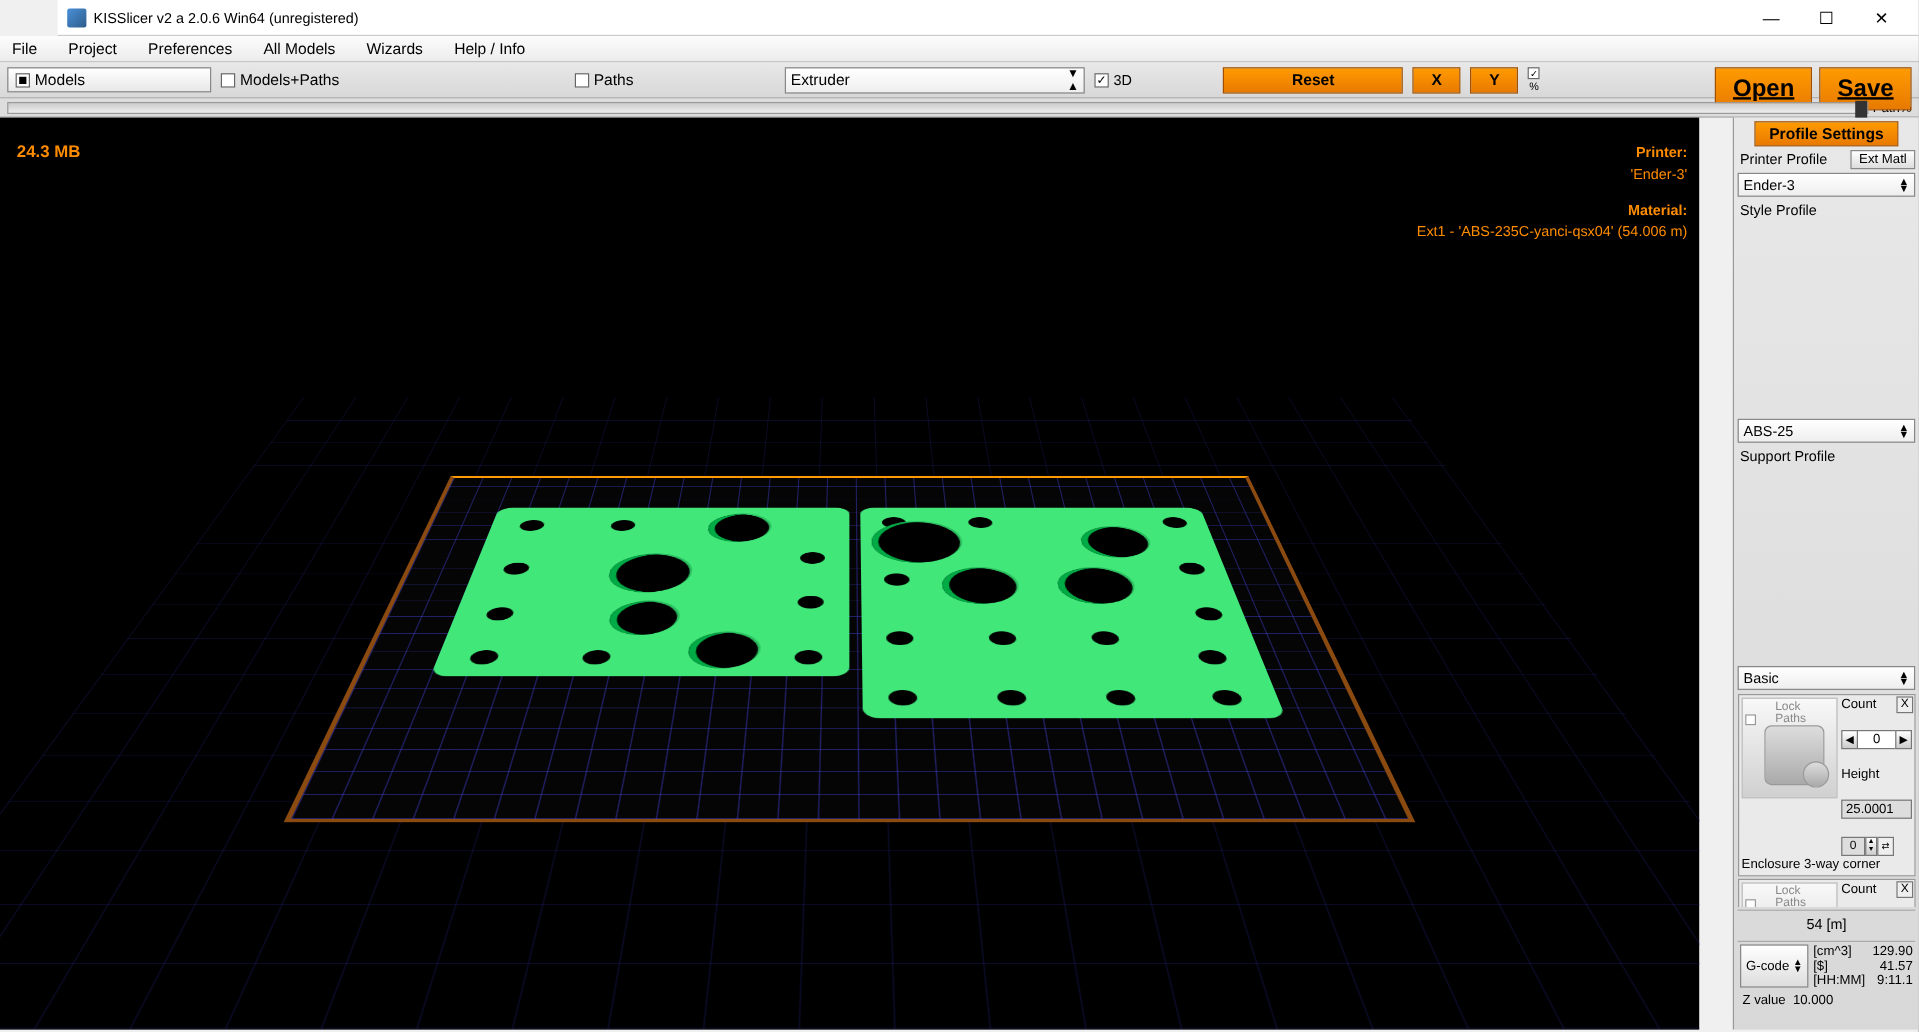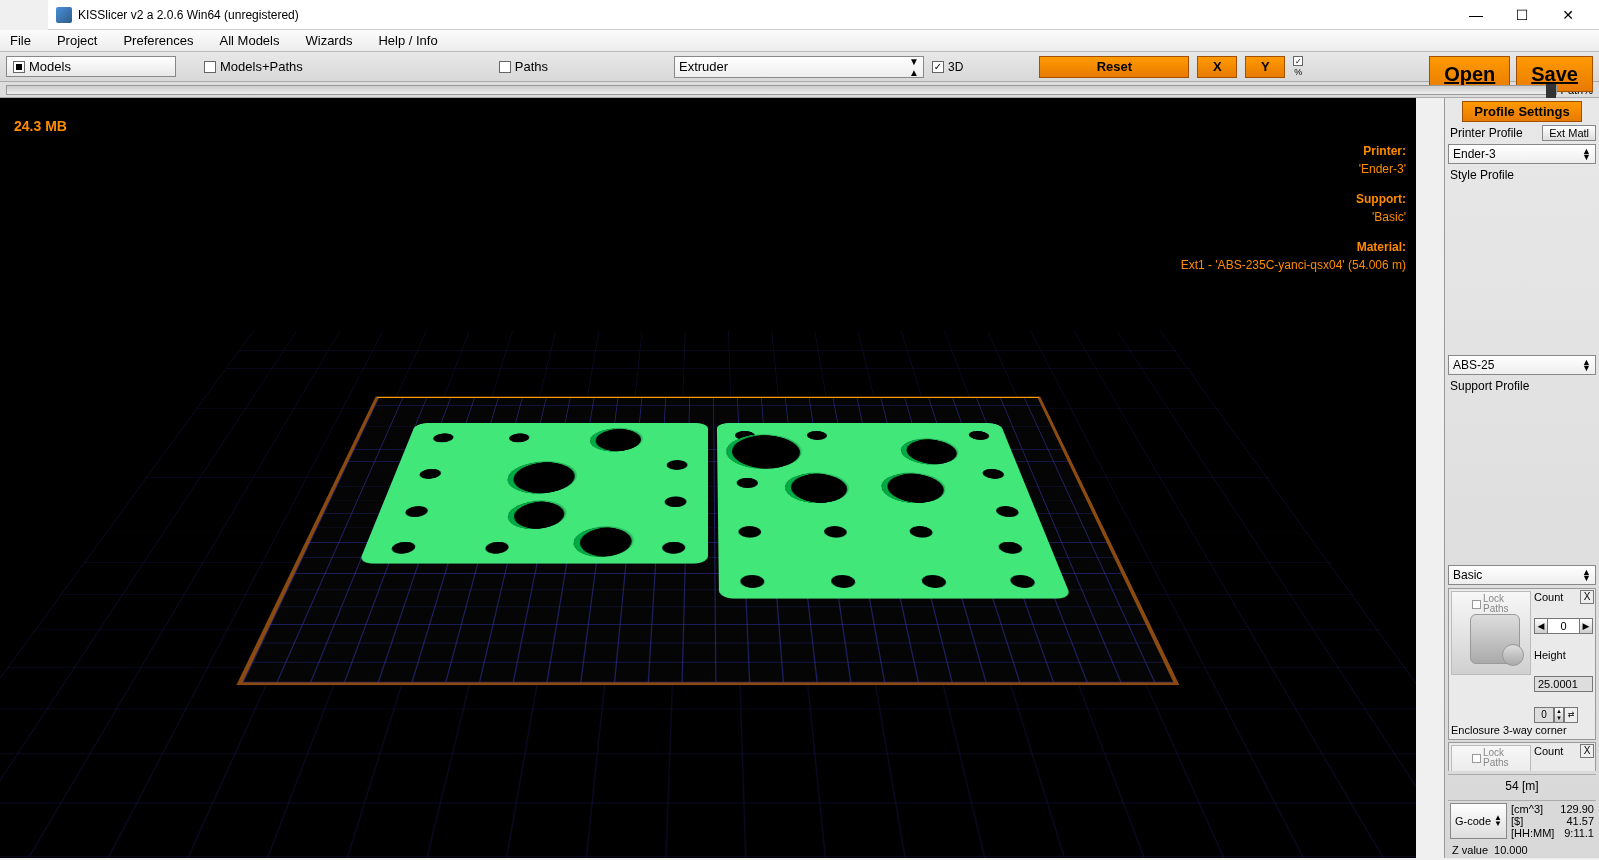--- a/index.html
+++ b/index.html
@@ -35,21 +35,21 @@
   
   .pathrow { height: 16px; background: #ddd; border-bottom: 1px solid #aaa; display: flex; align-items: center; padding: 0 6px; gap: 4px; }
   .path-slider { flex: 1; height: 10px; background: linear-gradient(#ccc,#eee); border: 1px solid #999; position: relative; }
   .path-handle { position: absolute; right: 0; top: -2px; width: 10px; height: 14px; background: #333; }
   .path-label { font-size: 11px; }
   
   
   .main { display: flex; height: 760px; }
   .viewport { flex: 1; background: #000; position: relative; overflow: hidden; }
   .memlabel { position: absolute; top: 20px; left: 14px; color: #ff8c00; font-size: 14px; font-weight: bold; }
-  .info-stack { position: absolute; top: 20px; right: 10px; text-align: right; color: #ff8c00; font-size: 12px; line-height: 1.5; margin-top: 24px; }
+  .info-stack { position: absolute; top: 20px; right: 10px; text-align: right; color: #ff8c00; font-size: 12px; line-height: 1.5; }
   .info-stack .hdr { font-weight: bold; }
   .info-stack .blk { margin-bottom: 12px; }
   
   
   .plate-wrap { position: absolute; left: 50%; top: 55%; transform: translate(-50%,-50%); perspective: 1400px; }
   .plate { width: 780px; height: 560px; transform: rotateX(60deg) rotateZ(0deg); transform-style: preserve-3d; position: relative; }
   .plate-grid { position: absolute; inset: 0; background:
     repeating-linear-gradient(0deg, rgba(60,60,200,.5) 0 1px, transparent 1px 28px),
     repeating-linear-gradient(90deg, rgba(60,60,200,.5) 0 1px, transparent 1px 28px),
     #050505;
@@ -72,42 +72,42 @@
   .ext-matl { font-size: 11px; border: 1px solid #888; background: linear-gradient(#fff,#ddd); padding: 1px 6px; }
   .prof-select { height: 20px; border: 1px solid #888; background: linear-gradient(#fff,#eee); font-size: 12px; padding: 0 4px; display: flex; align-items: center; justify-content: space-between; }
   .prof-select .arr { font-size: 9px; display: flex; flex-direction: column; line-height: 6px; }
   
   
   .cards { flex: 1; overflow-y: auto; display: flex; flex-direction: column; gap: 2px; }
   .card { border: 1px solid #999; background: #eaeaea; padding: 2px; position: relative; }
   .card .xbtn { position: absolute; top: 1px; right: 1px; width: 14px; height: 14px; border: 1px solid #777; background: #eee; font-size: 10px; text-align: center; line-height: 12px; }
   .card-body { display: flex; gap: 3px; }
   .thumb { width: 80px; height: 84px; background: linear-gradient(#f8f8f8,#d0d0d0); border: 1px solid #bbb; position: relative; }
-  .lockpaths { position: absolute; top: 2px; left: 20px; font-size: 10px; color: #888; display: flex; align-items: center; gap: 2px; }
+  .lockpaths { position: absolute; top: 2px; left: 2px; font-size: 10px; color: #888; display: flex; align-items: flex-end; gap: 16px; }
   .lockpaths .cb { width: 9px; height: 9px; border: 1px solid #999; background: #fff; margin-top: 1px; }
   .card-ctrls { flex: 1; display: flex; flex-direction: column; gap: 15px; font-size: 11px; }
   .ctrl-label { font-size: 11px; }
   .spinner { display: flex; height: 16px; }
   .spinner .sp-btn { width: 14px; border: 1px solid #777; background: linear-gradient(#fff,#ccc); font-size: 9px; display: flex; align-items: center; justify-content: center; }
   .spinner .sp-val { flex: 1; border: 1px solid #777; border-left: none; border-right: none; background: #fff; font-size: 11px; text-align: center; line-height: 14px; }
   .num-input { height: 16px; border: 1px solid #777; background: #ddd; font-size: 11px; padding: 0 3px; display: flex; align-items: center; }
   .small-spin { display: flex; height: 16px; }
   .small-spin .box { width: 20px; border: 1px solid #777; background: #ddd; font-size: 10px; text-align: center; line-height: 14px; }
   .small-spin .updn { width: 10px; border: 1px solid #777; background: linear-gradient(#fff,#ccc); display: flex; flex-direction: column; font-size: 6px; }
   .small-spin .updn span { flex: 1; text-align: center; line-height: 7px; }
   .small-spin .lk { width: 14px; border: 1px solid #777; background: #eee; font-size: 8px; text-align: center; line-height: 14px; }
   .card-name { font-size: 11px; padding: 1px 0; }
   
   
   .bottom-stat { text-align: center; font-size: 12px; padding: 4px 0; border-top: 1px solid #aaa; }
   .gcode-row { display: flex; gap: 4px; padding: 2px; border-top: 1px solid #aaa; font-family: monospace; font-size: 11px; }
   .gcode-sel { border: 1px solid #888; background: linear-gradient(#fff,#ddd); padding: 0 4px; display: flex; align-items: center; gap: 3px; }
   .stat-table { flex: 1; display: grid; grid-template-columns: auto 1fr; column-gap: 4px; }
   .stat-table span:nth-child(even) { text-align: right; }
-  .zval-row { display: flex; gap: 6px; padding: 0 4px 2px 4px; font-family: monospace; font-size: 11px; }
+  .zval-row { display: flex; gap: 6px; padding: 0 4px 18px 4px; font-family: monospace; font-size: 11px; }
   
   
   .th-shape { position: absolute; background: linear-gradient(#ddd,#aaa); border: 1px solid #999; }
 </style>
 </head>
 <body>
 
 <div class="titlebar">
   <div class="titlebar-left">
     <div class="app-icon"></div>
@@ -129,21 +129,21 @@
   <span class="menu-item">Help / Info</span>
 </div>
 
 <div class="toolbar">
   <div class="radio-group" style="border:1px solid #888;padding:2px 6px;background:linear-gradient(#fff,#e8e8e8);width:170px;">
     <span class="radio-box">
         <span class="radio-dot"></span>
       </span>
     <span>Models</span>
   </div>
-  <div class="radio-group" style="margin-left:20px;text-align:right;">
+  <div class="radio-group" style="text-align:right;">
     <span class="radio-box"></span>
     <span>Models+Paths</span>
   </div>
   <div style="flex:0 0 180px;"></div>
   <div class="radio-group">
     <span class="radio-box"></span>
     <span>Paths</span>
   </div>
   <div style="flex:0 0 110px;"></div>
   <div class="tool-dropdown">
@@ -185,24 +185,20 @@
   <span class="path-label">Path%</span>
 </div>
 
 <div class="main">
   <div class="viewport">
     <div class="memlabel">24.3 MB</div>
     <div class="info-stack">
       <div class="blk">
           <div class="hdr">Printer:</div>
           <div>'Ender-3'</div>
-        </div>
-      <div class="blk">
-          <div class="hdr">Support:</div>
-          <div>'Basic'</div>
         </div>
       <div class="blk">
           <div class="hdr">Material:</div>
           <div>Ext1 - 'ABS-235C-yanci-qsx04' (54.006 m)</div>
         </div>
     </div>
     <div class="plate-wrap">
       <div class="plate">
         <div class="plate-floor-lines"></div>
         <div class="plate-grid"></div>

